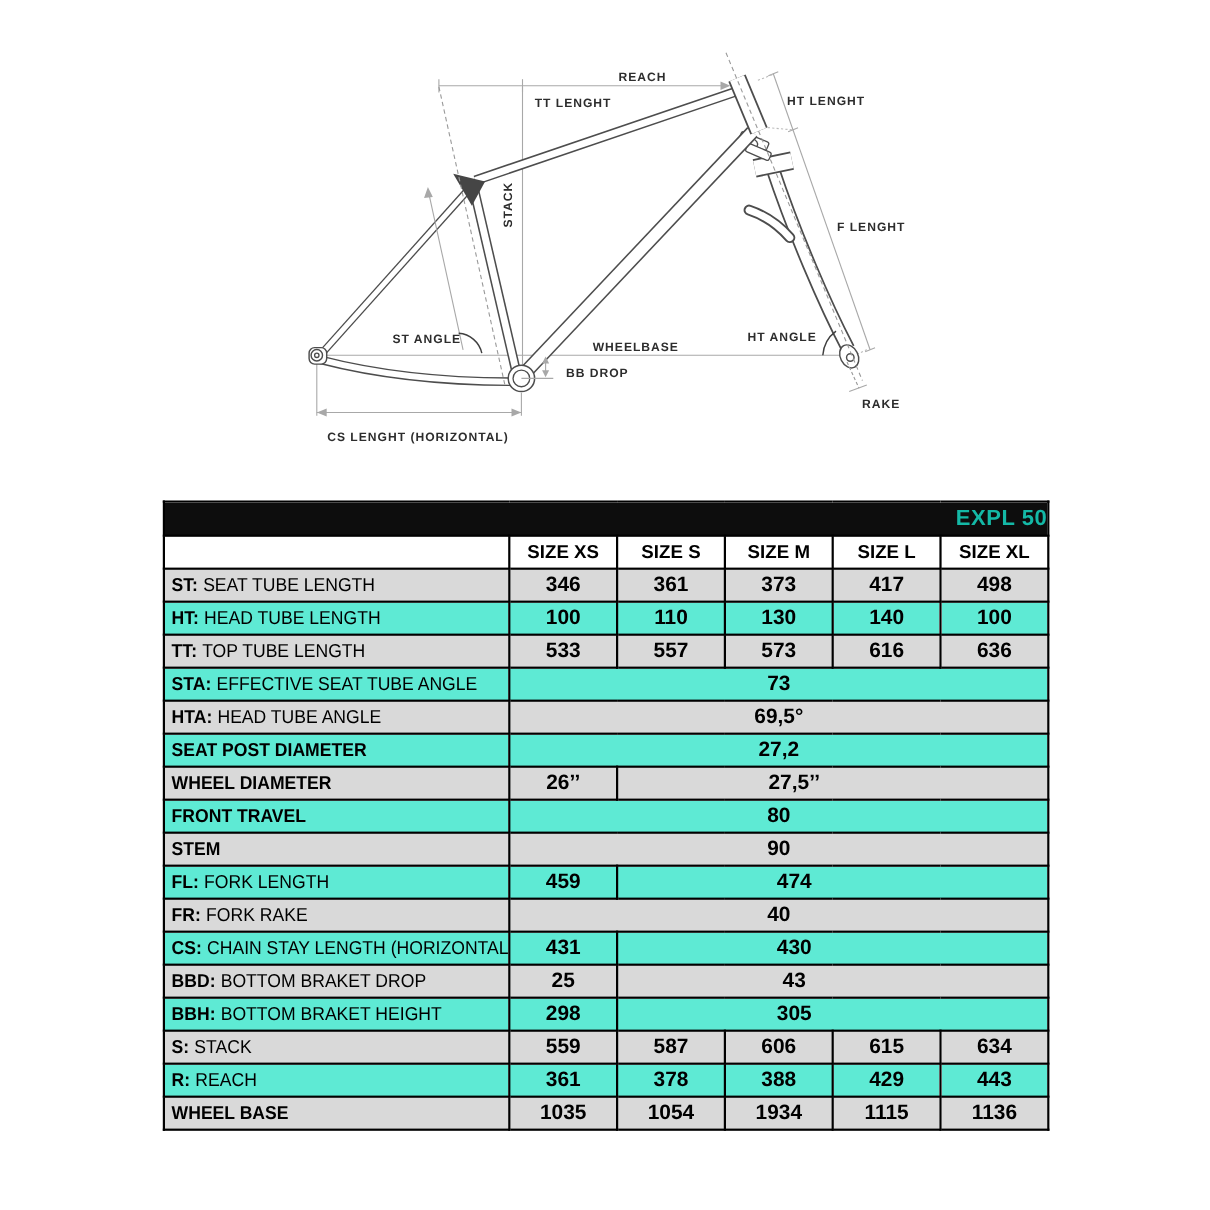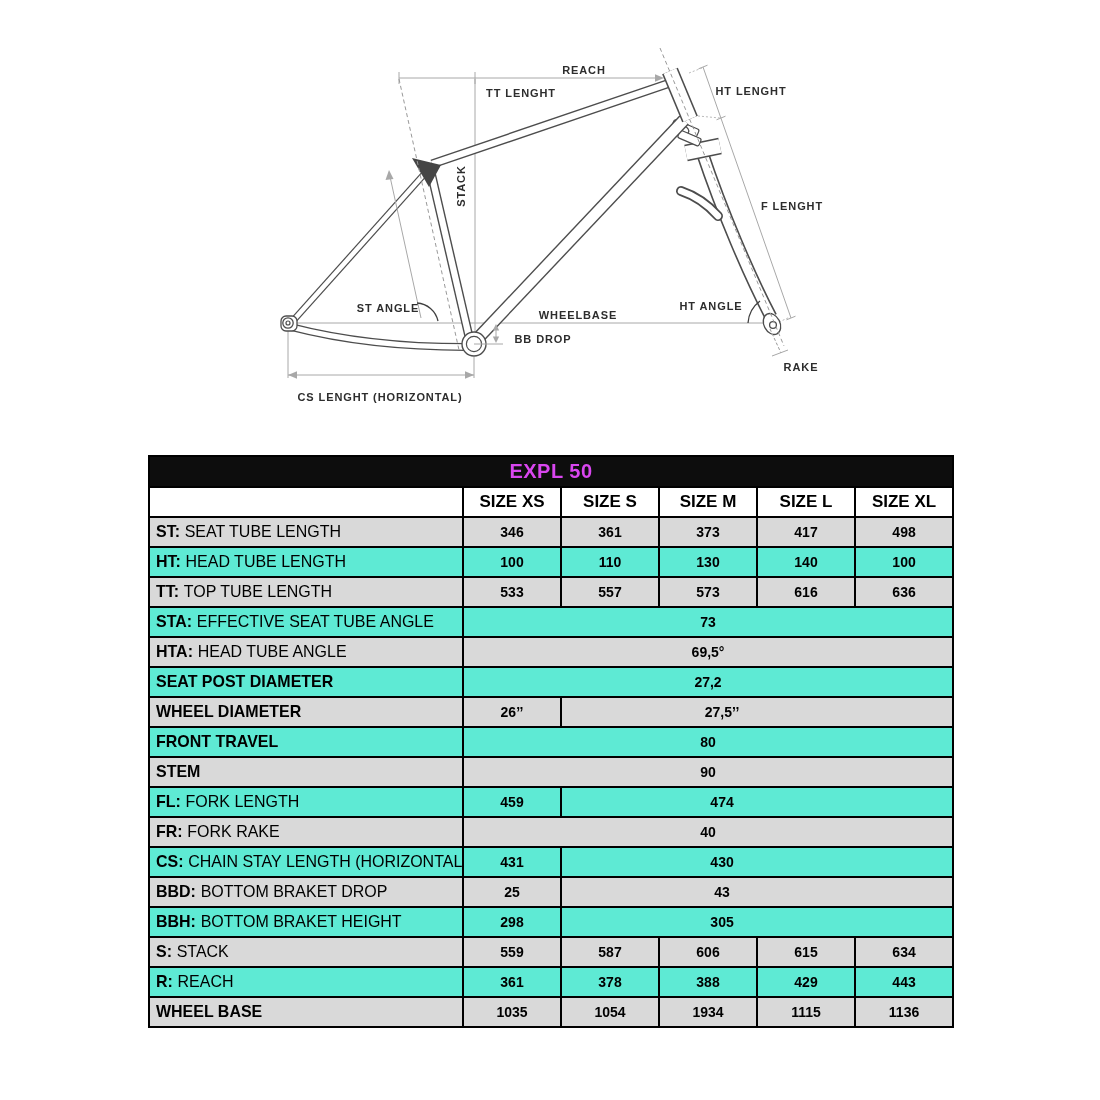--- a/index.html
+++ b/index.html
@@ -7,28 +7,28 @@
           font-family:"Liberation Sans", sans-serif;}
   
   #diagram{position:absolute;left:0;top:0;width:1100px;height:450px;}
   .dim-label{font-family:"Liberation Sans", sans-serif;font-weight:bold;font-size:11px;
              letter-spacing:0.9px;fill:#2d2d2d;}
   
   #geo-table{position:absolute;left:148px;top:455px;width:804px;border-collapse:collapse;
              table-layout:fixed;border:2px solid #000;}
   #geo-table td,#geo-table th{border:2px solid #000;padding:0;margin:0;height:28px;
              line-height:28px;white-space:nowrap;overflow:hidden;}
-  #geo-table .title{background:#0d0d0d;color:#d946ef;font-weight:bold;font-size:20px;
-             text-align:center;height:29px;line-height:29px;letter-spacing:0.5px;}
+  #geo-table .title{background:#0d0d0d;color:#14b8a6;font-weight:bold;font-size:20px;
+             text-align:right;height:29px;line-height:29px;letter-spacing:0.5px;}
   #geo-table .colhead{background:#fff;font-weight:bold;font-size:17px;text-align:center;}
   #geo-table .lbl{text-align:left;padding-left:6px;font-size:17px;}
   #geo-table .lbl .inner{display:inline-block;transform:scaleX(0.94);transform-origin:0 50%;}
   #geo-table .pfx{font-weight:bold;margin-right:5px;}
   #geo-table .pfx:empty{display:none;margin:0;}
-  #geo-table .val{font-weight:bold;font-size:14px;text-align:center;}
+  #geo-table .val{font-weight:bold;font-size:19px;text-align:center;}
   #geo-table tr.gray td{background:#d9d9d9;}
   #geo-table tr.white td{background:#5eead4;}
   #geo-table .mleft{padding-right:70px;}
 </style>
 </head>
 <body>
 
 <div id="canvas">
 
   <svg id="diagram" viewBox="0 0 1100 450">

